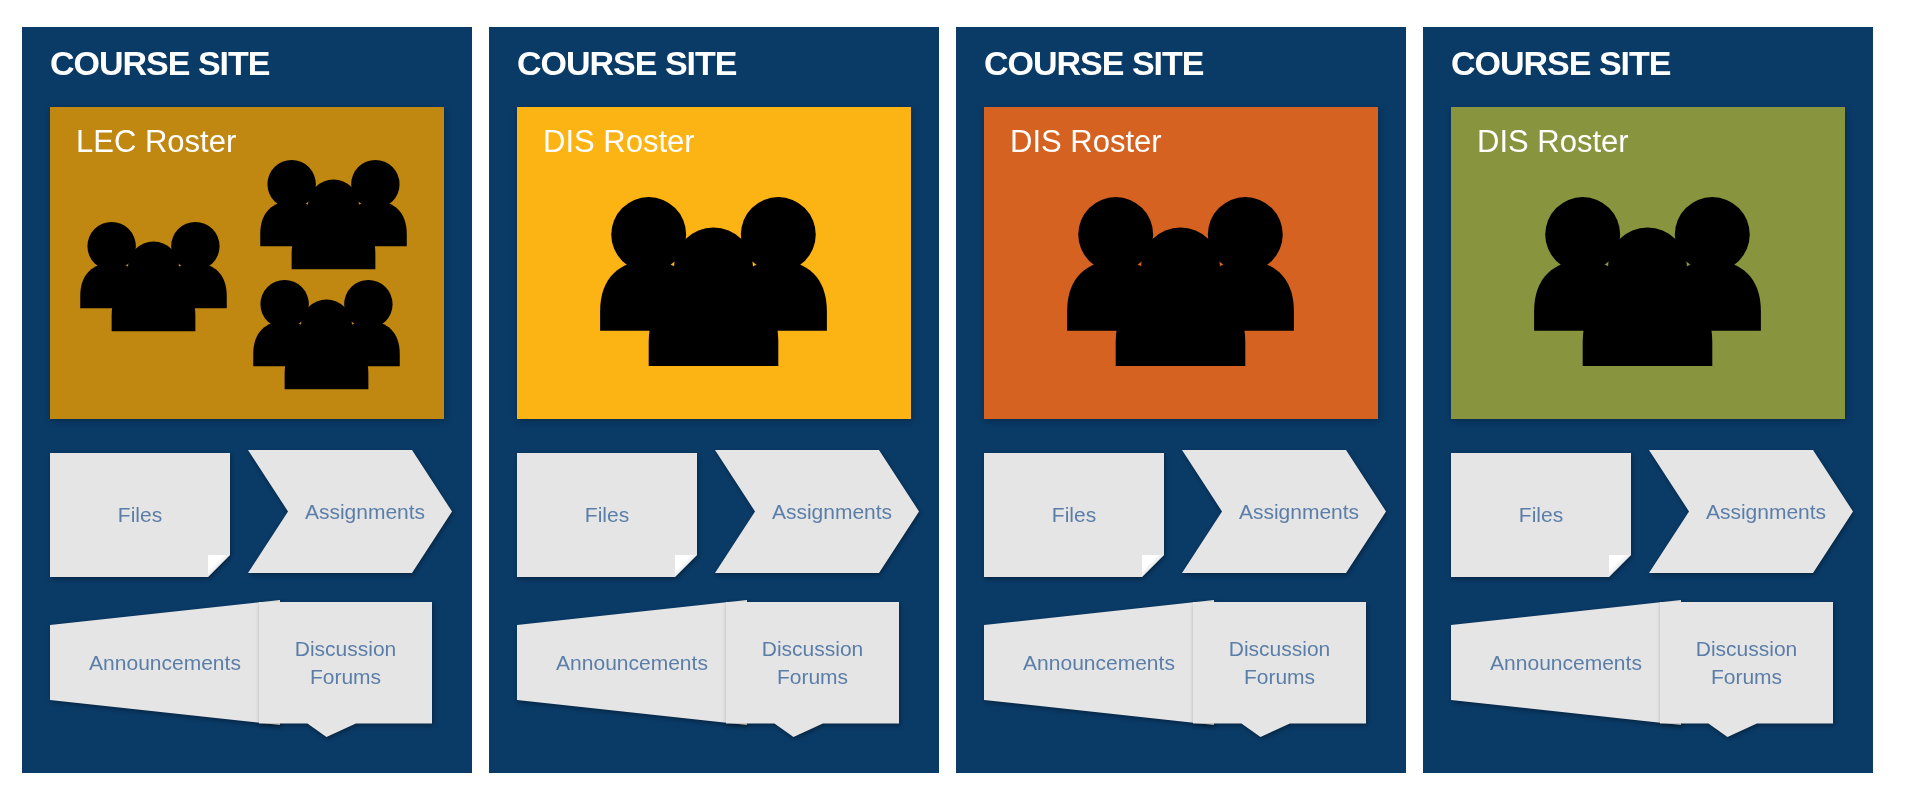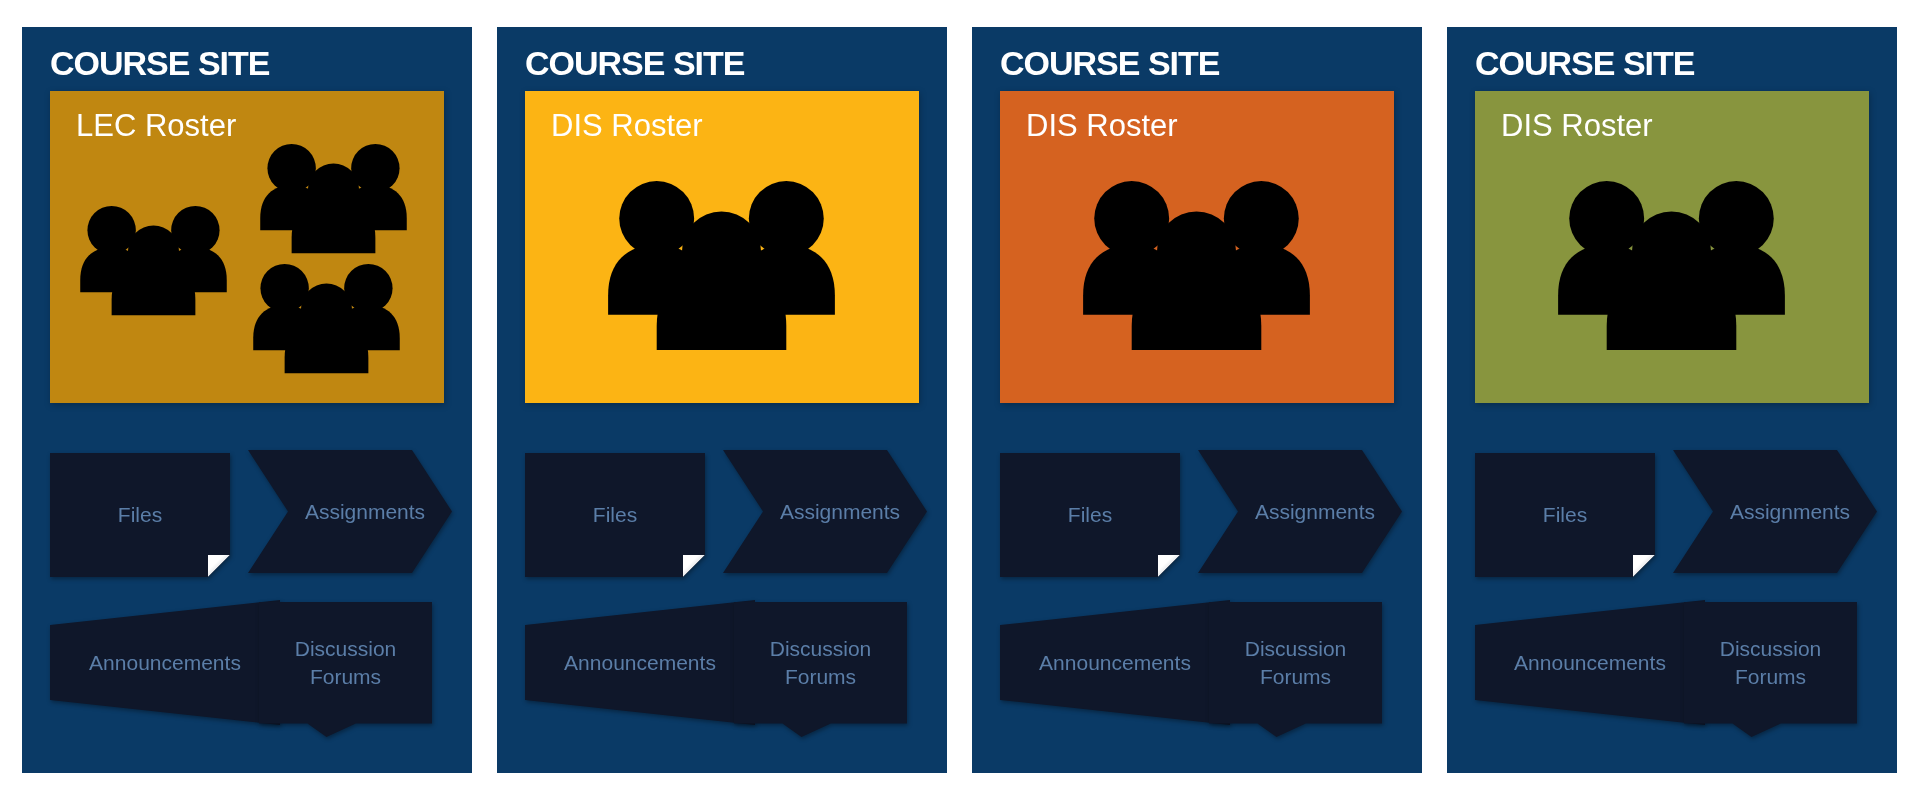--- a/index.html
+++ b/index.html
@@ -5,42 +5,42 @@
   * { box-sizing: border-box; }
   html,body { margin:0; padding:0; }
   body {
     width:1920px; height:798px;
     background:#ffffff;
     font-family:"Liberation Sans", sans-serif;
     overflow:hidden;
   }
   .board {
     display:flex;
-    gap:25px;
+    gap:17px;
     padding:27px 0 4px 22px;
   }
   .card {
     position:relative;
     flex:0 0 auto;
     width:450px; height:746px;
     background:var(--navy, #0A3A66);
   }
   .card-title {
     position:absolute;
     left:28px; top:19px;
     font-size:34px;
     font-weight:800;
     letter-spacing:-1px;
     line-height:1;
     color:var(--title-color, #ffffff);
     white-space:nowrap;
   }
   .roster {
     position:absolute;
-    left:28px; top:64px;
+    left:28px; top:80px;
     width:394px; height:312px;
     background:var(--panel, #C08711);
     filter:drop-shadow(1px 2px 3px rgba(0,0,0,0.25));
   }
   .roster-label {
     position:absolute;
     left:26px; top:16px;
     font-size:31px;
     line-height:1.2;
     color:var(--roster-text, #ffffff);
@@ -49,21 +49,21 @@
   
   .group { position:absolute; display:block; }
   .g-single { left:75px; top:87px;  width:243px; }
   .g1       { left:205px; top:51px; width:157px; }
   .g2       { left:25px;  top:113px; width:157px; }
   .g3       { left:198px; top:171px; width:157px; }
   
   .shape-pos { position:absolute; filter:drop-shadow(1px 2px 2px rgba(0,0,0,0.35)); }
   .shape {
     width:100%; height:100%;
-    background:#0f172a;
+    background:#e5e5e5;
     display:flex; align-items:center; justify-content:center;
     text-align:center;
     font-size:21px;
     color:var(--shape-text, #5B7EA8);
   }
   .pos-files         { left:28px;  top:426px; width:180px; height:124px; }
   .pos-assignments   { left:226px; top:423px; width:204px; height:123px; }
   .pos-announcements { left:28px;  top:573px; width:230px; height:125px; }
   .pos-discussion    { left:237px; top:575px; width:173px; height:135px; }
   .shape.files {

